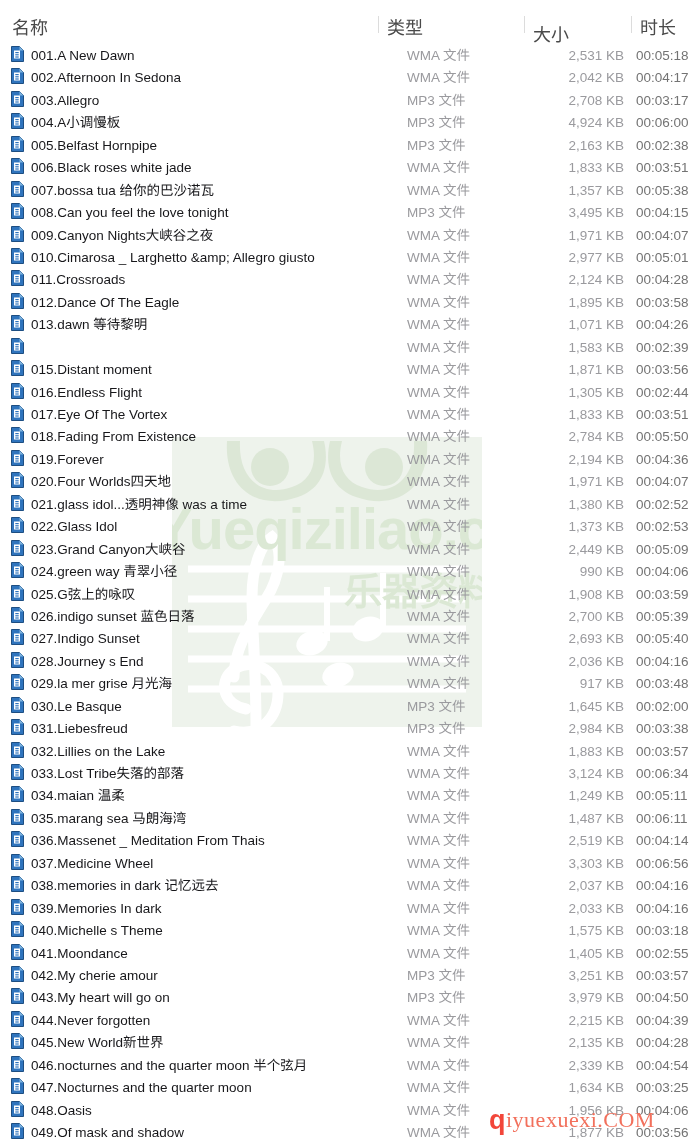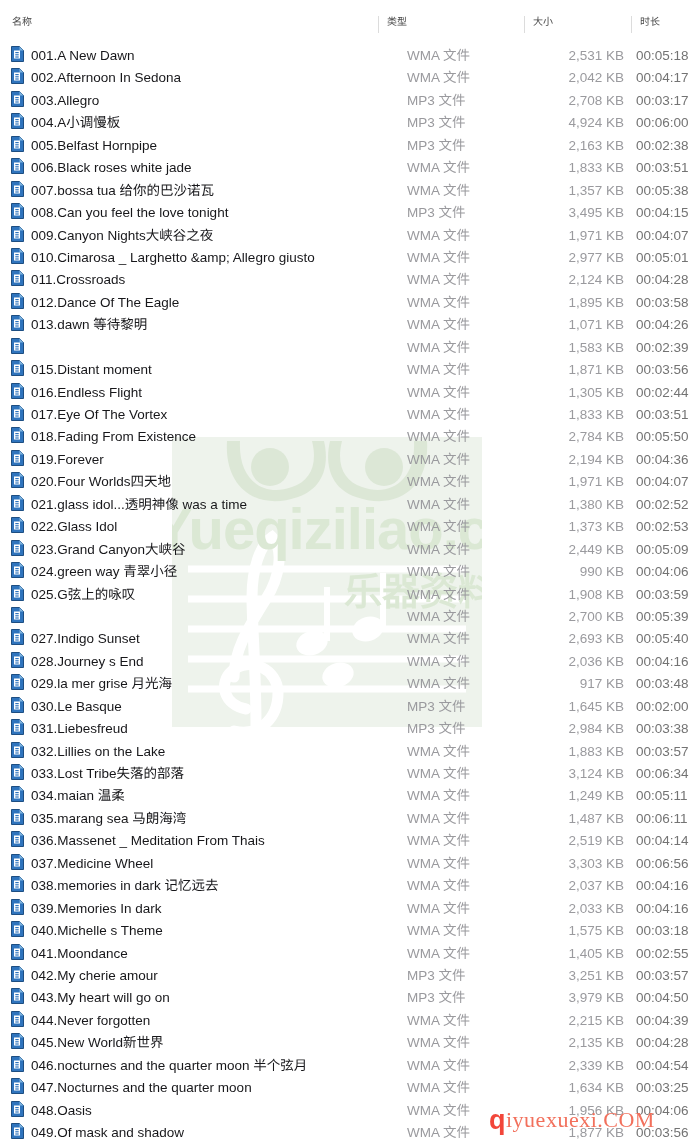--- a/index.html
+++ b/index.html
@@ -65,34 +65,34 @@
     position: absolute;
     left: 0;
     top: 9px;
     width: 700px;
     height: 32px;
     z-index: 3;
   }
   #header-row .hcell {
     position: absolute;
     top: 4px;
-    font-size: 10px;
+    font-size: 18px;
     color: #4a4a4a;
     white-space: nowrap;
   }
   #header-row .hsep {
     position: absolute;
     top: 7px;
     width: 1px;
     height: 17px;
     background: #dcdcdc;
   }
   .h-name { left: 12px; }
   .h-type { left: 387px; }
-  .h-size { left: 533px; }
+  .h-size { left: 533px; margin-top: 7px; }
   .h-dur  { left: 640px; }
 
   .sep-type { left: 378px; }
   .sep-size { left: 524px; }
   .sep-dur  { left: 631px; }
 
   
   #rows {
     position: absolute;
     left: 0;
@@ -607,20 +607,21 @@
         <span class="cell c-icon">
           <svg class="file-icon" viewBox="0 0 13 16" xmlns="http://www.w3.org/2000/svg" aria-hidden="true">
             <path d="M0.5 0.5 H8.5 L12.5 4.5 V15.5 H0.5 Z" fill="#2f74bd" stroke="#1d4e82" stroke-width="1"></path>
             <path d="M8.5 0.5 L12.5 4.5 H8.5 Z" fill="#7fb4e0"></path>
             <rect x="3" y="4.5" width="6" height="8" fill="#ffffff"></rect>
             <rect x="4.3" y="6" width="3.4" height="1.2" fill="#2f74bd"></rect>
             <rect x="4.3" y="8.2" width="3.4" height="1.2" fill="#2f74bd"></rect>
             <rect x="4.3" y="10.4" width="3.4" height="1.2" fill="#2f74bd"></rect>
           </svg>
         </span>
+        <span class="cell c-name">026.indigo sunset 蓝色日落</span>
         <span class="cell c-type">WMA 文件</span>
         <span class="cell c-size">2,700 KB</span>
         <span class="cell c-dur">00:05:39</span>
       </div>
       <div class="row">
         <span class="cell c-icon">
           <svg class="file-icon" viewBox="0 0 13 16" xmlns="http://www.w3.org/2000/svg" aria-hidden="true">
             <path d="M0.5 0.5 H8.5 L12.5 4.5 V15.5 H0.5 Z" fill="#2f74bd" stroke="#1d4e82" stroke-width="1"></path>
             <path d="M8.5 0.5 L12.5 4.5 H8.5 Z" fill="#7fb4e0"></path>
             <rect x="3" y="4.5" width="6" height="8" fill="#ffffff"></rect>

